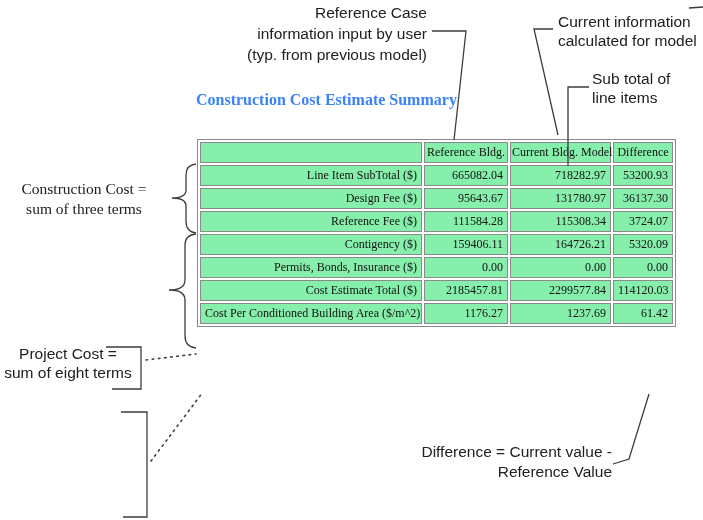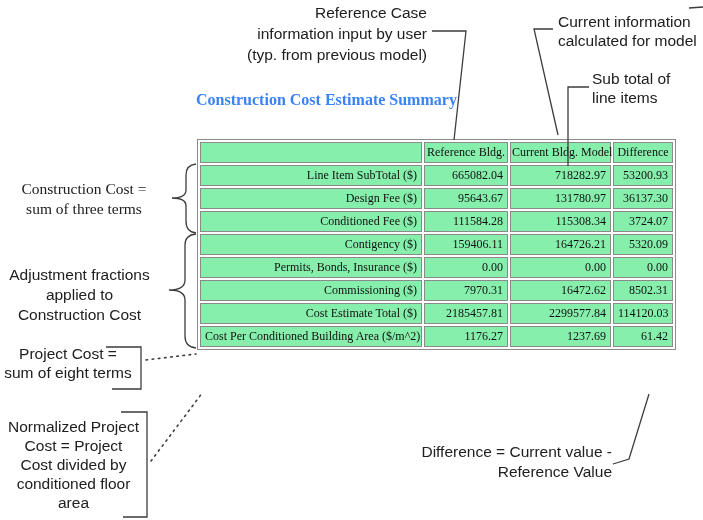--- a/index.html
+++ b/index.html
@@ -94,42 +94,36 @@
       <td class="val">718282.97</td>
       <td class="val">53200.93</td>
     </tr>
     <tr>
       <td class="lbl">Design Fee ($)</td>
       <td class="val">95643.67</td>
       <td class="val">131780.97</td>
       <td class="val">36137.30</td>
     </tr>
     <tr>
-      <td class="lbl">Conditioned Fee ($)</td>
+      <td class="lbl">Reference Fee ($)</td>
       <td class="val">111584.28</td>
       <td class="val">115308.34</td>
       <td class="val">3724.07</td>
     </tr>
     <tr>
       <td class="lbl">Contigency ($)</td>
       <td class="val">159406.11</td>
       <td class="val">164726.21</td>
       <td class="val">5320.09</td>
     </tr>
     <tr>
       <td class="lbl">Permits, Bonds, Insurance ($)</td>
       <td class="val">0.00</td>
       <td class="val">0.00</td>
       <td class="val">0.00</td>
-    </tr>
-    <tr>
-      <td class="lbl">Commissioning ($)</td>
-      <td class="val">7970.31</td>
-      <td class="val">16472.62</td>
-      <td class="val">8502.31</td>
     </tr>
     <tr>
       <td class="lbl">Cost Estimate Total ($)</td>
       <td class="val">2185457.81</td>
       <td class="val">2299577.84</td>
       <td class="val">114120.03</td>
     </tr>
     <tr>
       <td class="lbl">Cost Per Conditioned Building Area ($/m^2)</td>
       <td class="val">1176.27</td>
@@ -141,30 +135,22 @@
 
   <div class="ann" id="ann-reference-case">Reference Case
 information input by user
 (typ. from previous model)</div>
   <div class="ann" id="ann-current-info">Current information
 calculated for model</div>
   <div class="ann" id="ann-subtotal">Sub total of
 line items</div>
   <div class="ann" id="ann-construction">Construction Cost =
 sum of three terms</div>
-  <div class="ann" id="ann-adjustment">Adjustment fractions
-applied to
-Construction Cost</div>
   <div class="ann" id="ann-project-cost">Project Cost =
 sum of eight terms</div>
-  <div class="ann" id="ann-normalized">Normalized Project
-Cost = Project
-Cost divided by
-conditioned floor
-area</div>
   <div class="ann" id="ann-difference">Difference = Current value -
 Reference Value</div>
 
   <svg id="overlay" viewBox="0 0 703 520" xmlns="http://www.w3.org/2000/svg">
 
     <polyline points="432,31 466,31 454,140"></polyline>
 
     <polyline points="553,29 534,29 558,135"></polyline>
 
     <polyline points="589,87 568,87 568,166"></polyline>

